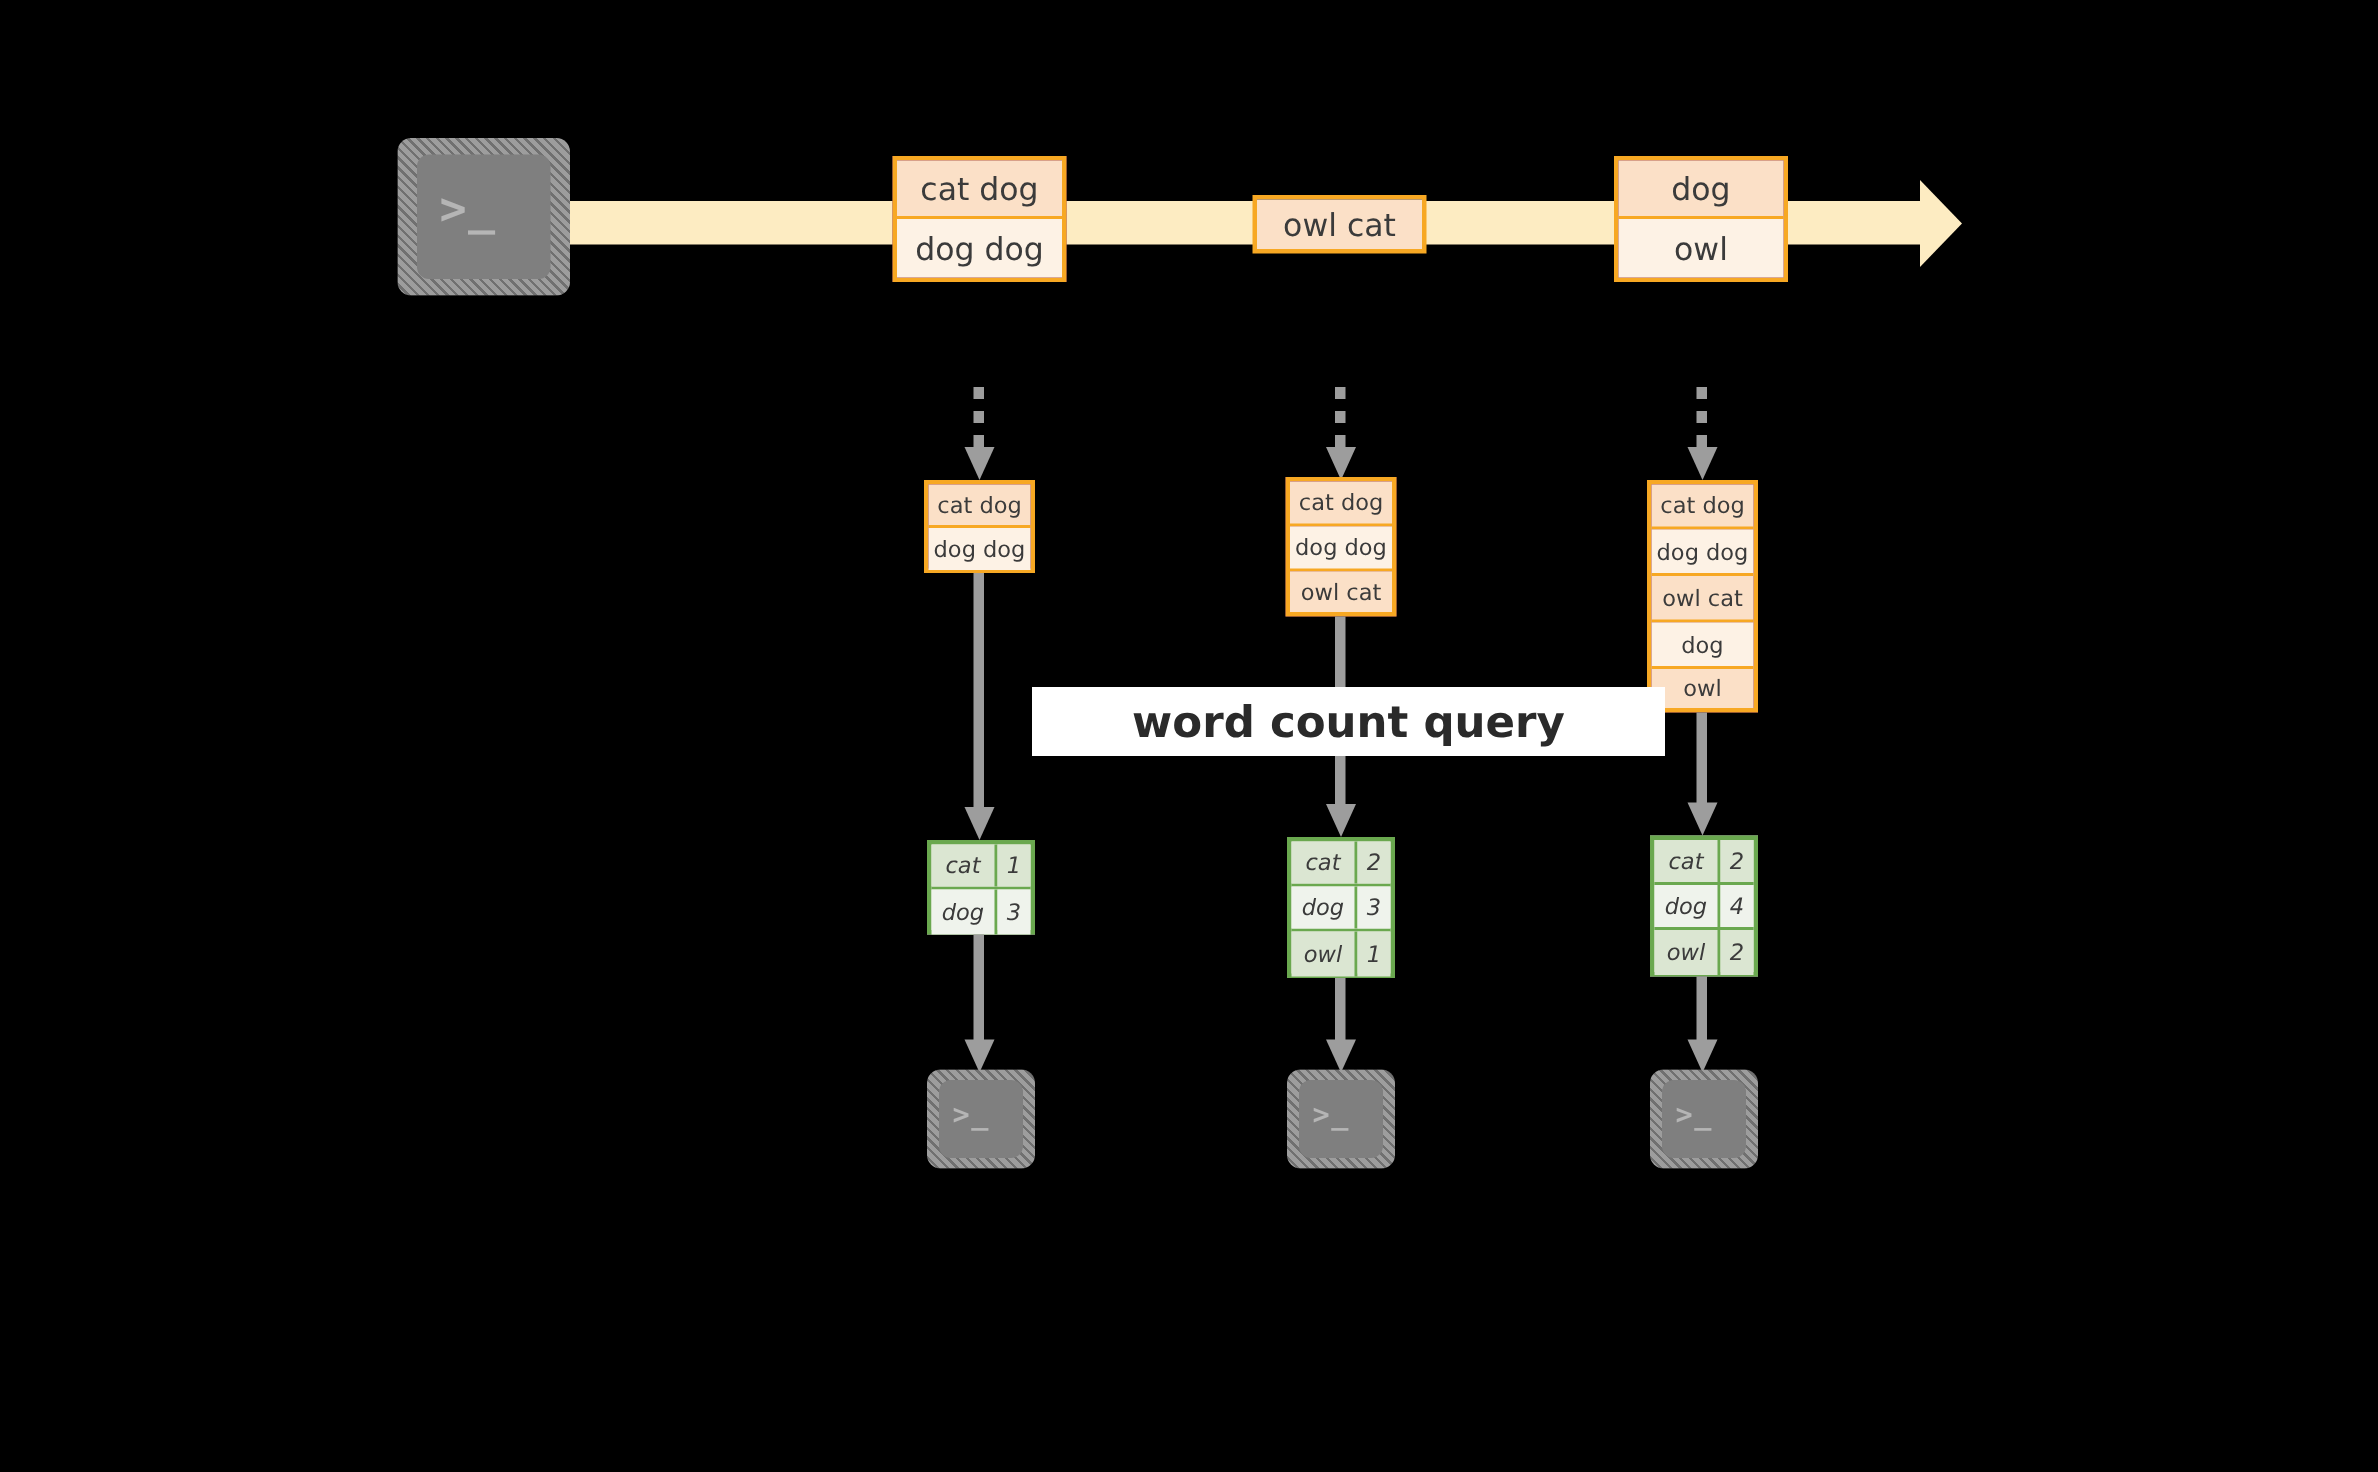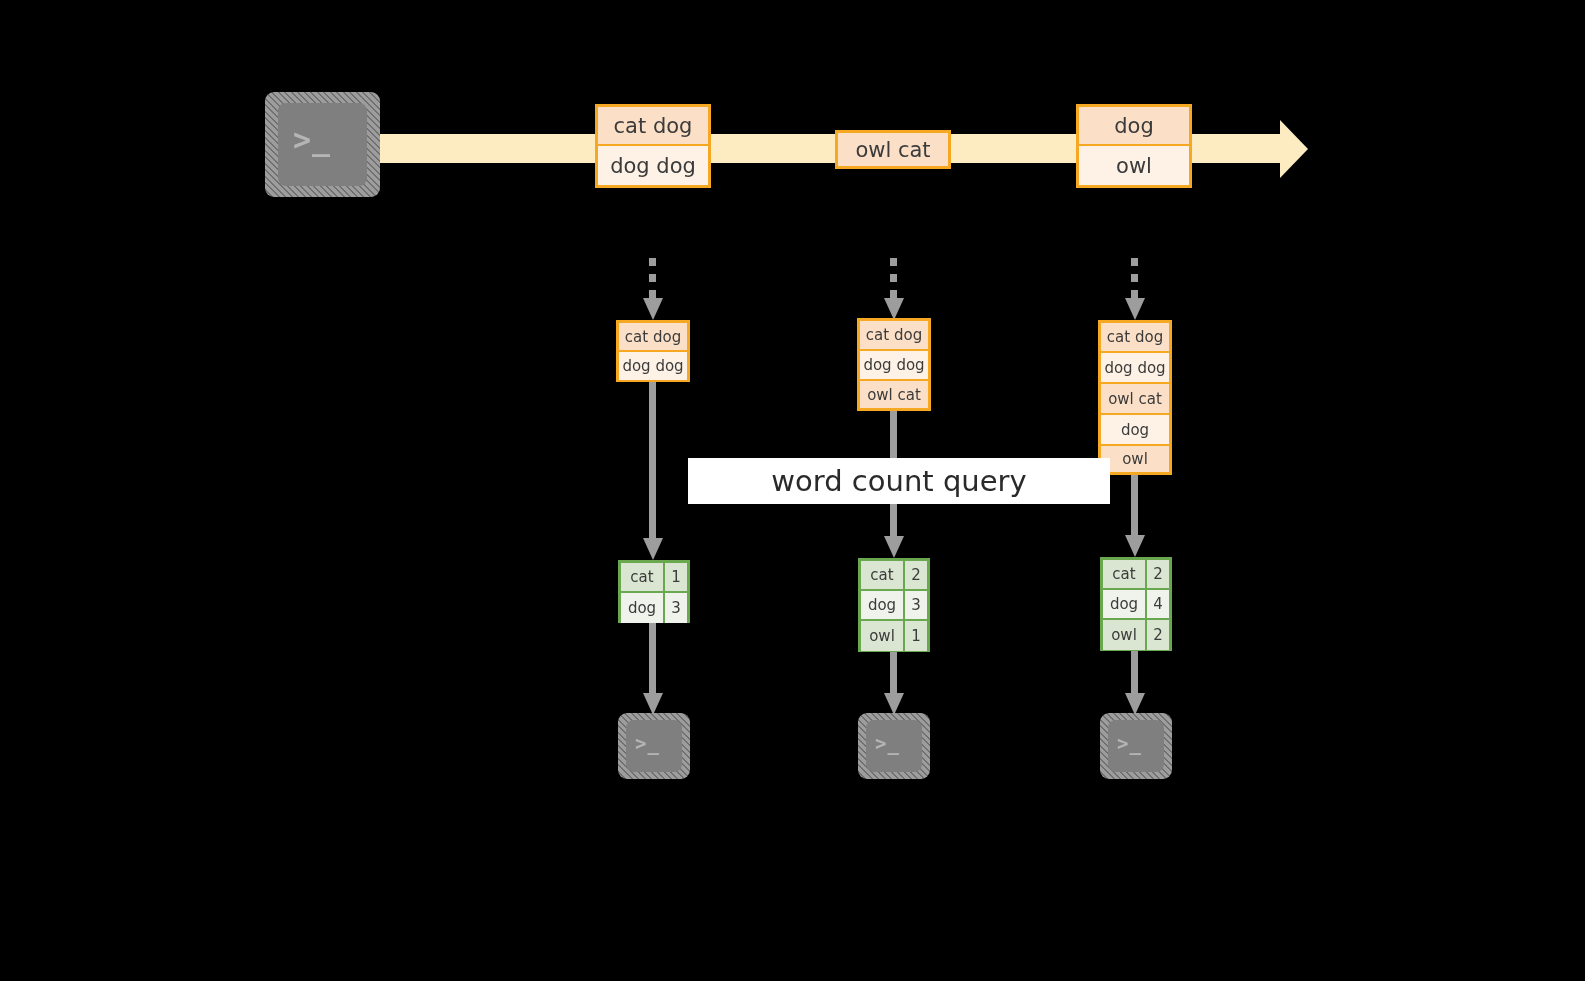--- a/index.html
+++ b/index.html
@@ -79,20 +79,21 @@
   .msgbox .row:last-child { border-bottom: none; }
   .msgbox .row.dark  { background: #fbe0c7; }
   .msgbox .row.light { background: #fdf2e5; }
 
   
   .restable {
     position: absolute;
     box-sizing: border-box;
     border: 3px solid #6aa84f;
     background: #eef3e9;
+    font-style: italic;
   }
   .restable .rrow {
     box-sizing: border-box;
     display: flex;
     border-bottom: 2px solid #6aa84f;
     height: 30px;
   }
   .restable .rrow:last-child { border-bottom: none; }
   .restable .rrow .word,
   .restable .rrow .cnt {
@@ -130,20 +131,21 @@
     border-color: #9d9d9d transparent transparent transparent;
   }
 
   
   .query-band {
     position: absolute;
     background: #ffffff;
     display: flex;
     align-items: center;
     justify-content: center;
+    font-weight: bold;
   }
   .query-band span {
     color: #2a2a2a;
     white-space: nowrap;
   }
 </style>
 </head>
 <body>
 
 <div id="stage">

